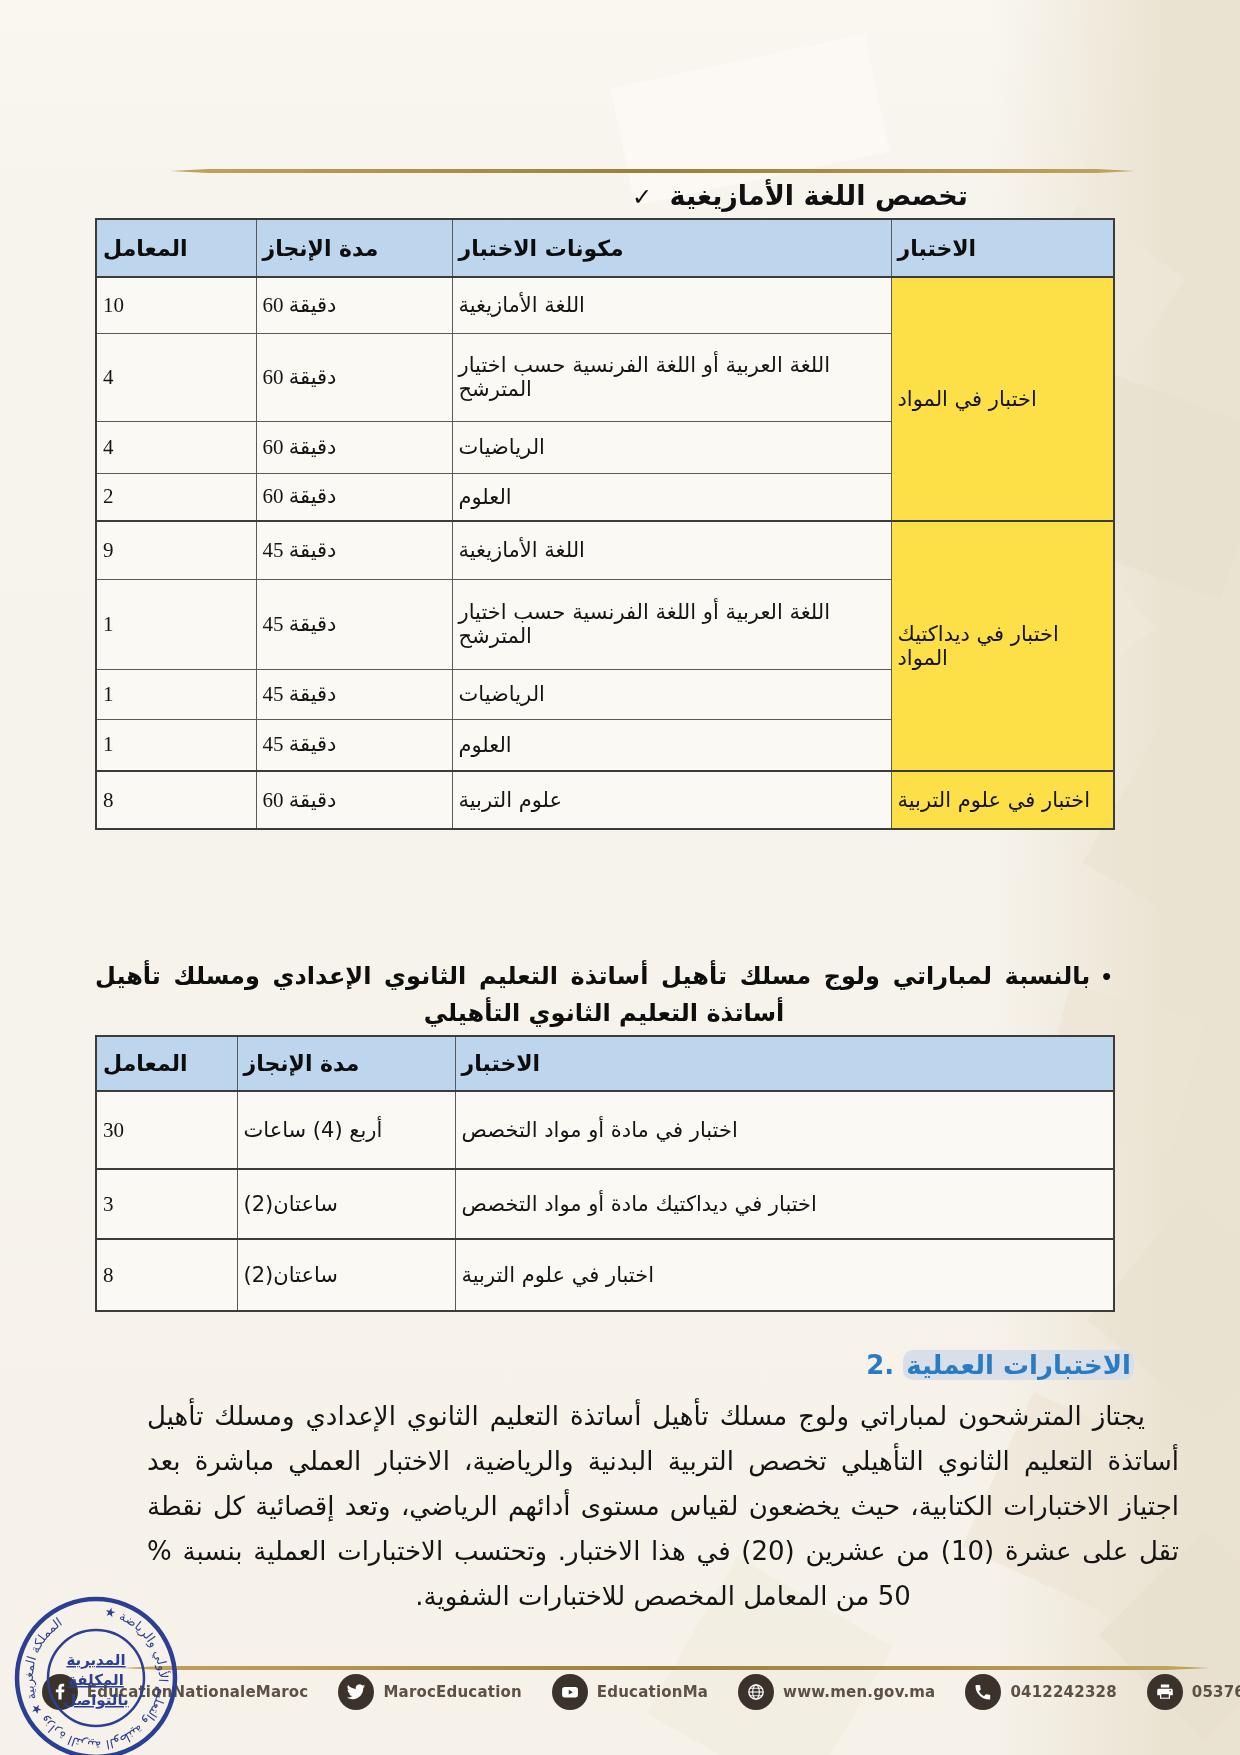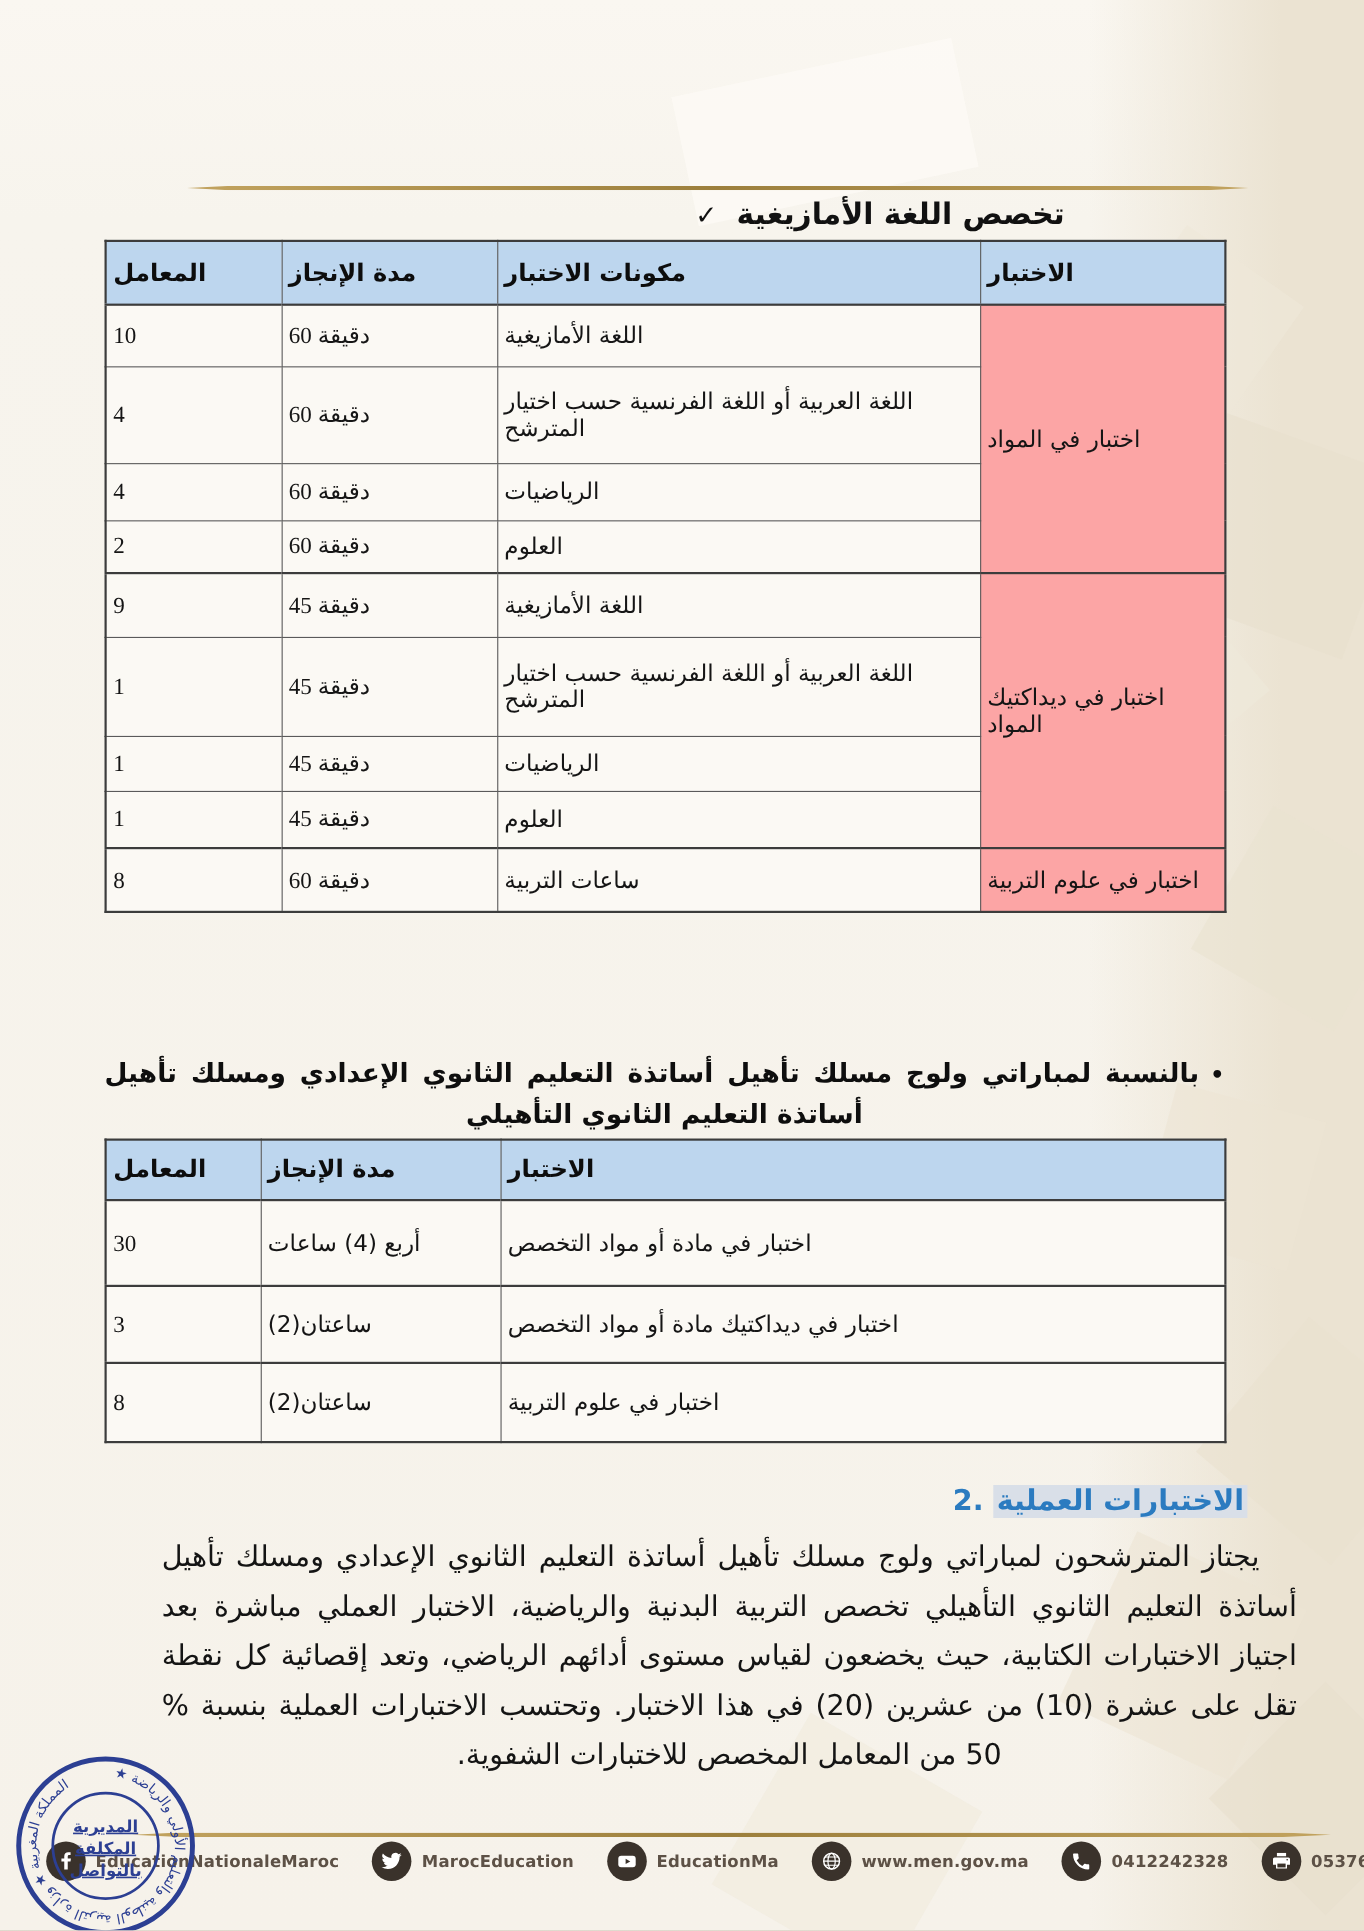--- a/index.html
+++ b/index.html
@@ -26,33 +26,33 @@
   .doc-title .check{font-size:24px;margin-right:8px;}
   
   table.doc{position:absolute;left:95px;border-collapse:collapse;table-layout:fixed;direction:rtl;
         background:#fbf9f4;border:2px solid #3c3c3c;}
   table.doc th,table.doc td{border:1px solid #5a5a5a;text-align:left;vertical-align:middle;padding:2px 6px;}
   table.doc th{background:var(--header-blue);font-weight:bold;font-size:22px;color:#0d0d0d;
         border-bottom:2px solid #3c3c3c;}
   table.doc td{font-size:21px;color:#151515;}
   td.dur,td.coef{font-family:"Liberation Serif","DejaVu Sans",serif;font-size:23px;margin-left:20px;}
   td.dur{direction:ltr;}
-  td.group-cell{background:#fca5a5;font-size:21px;}
+  td.group-cell{background:#fde047;font-size:21px;}
   tr.group-start td{border-top:2px solid #3c3c3c;}
   #table1{top:218px;width:1018px;}
   #table2{top:1035px;width:1018px;}
   
   .bullet-block{position:absolute;top:958px;left:95px;width:1018px;direction:rtl;
         font-weight:bold;font-size:24px;line-height:36px;color:#0e0e0e;
         text-align:justify;text-align-last:center;}
   .bullet-block .marker{font-size:20px;padding-left:10px;}
   
   .heading2{position:absolute;top:1350px;right:106px;direction:ltr;font-weight:bold;font-size:26px;
         color:var(--heading-blue);}
-  .heading2 .hl{background:#d9dfe8;padding:0 3px;}
+  .heading2 .hl{background:#d9dfe8;padding:0 3px;border-radius:10px;}
   .body-par{position:absolute;top:1394px;left:104px;width:1032px;direction:rtl;
         font-size:26px;line-height:45px;color:#141414;text-align:justify;text-align-last:center;margin-left:43px;}
   .body-par .indent{display:inline-block;width:34px;}
   
   .footer-row{position:absolute;top:1674px;left:140px;width:1060px;display:flex;direction:ltr;
         justify-content:center;align-items:center;gap:30px;}
   .contact-item{display:flex;align-items:center;gap:9px;}
   .icon-circle{width:36px;height:36px;border-radius:50%;background:var(--footer-icon-bg);
         display:flex;align-items:center;justify-content:center;flex:0 0 auto;}
   .icon-circle svg{width:20px;height:20px;display:block;}
@@ -138,21 +138,21 @@
           <td class="dur">45 دقيقة</td>
           <td class="coef">1</td>
         </tr>
         <tr style="height: 52px;">
           <td class="comp">العلوم</td>
           <td class="dur">45 دقيقة</td>
           <td class="coef">1</td>
         </tr>
         <tr class="group-start" style="height: 58px;">
           <td class="group-cell" rowspan="1">اختبار في علوم التربية</td>
-          <td class="comp">ساعات التربية</td>
+          <td class="comp">علوم التربية</td>
           <td class="dur">60 دقيقة</td>
           <td class="coef">8</td>
         </tr>
       </tbody>
   </table>
 
   <div class="bullet-block">
     <span class="marker">•</span><span>بالنسبة لمباراتي ولوج مسلك تأهيل أساتذة التعليم الثانوي الإعدادي ومسلك تأهيل أساتذة التعليم الثانوي التأهيلي</span>
   </div>
 

